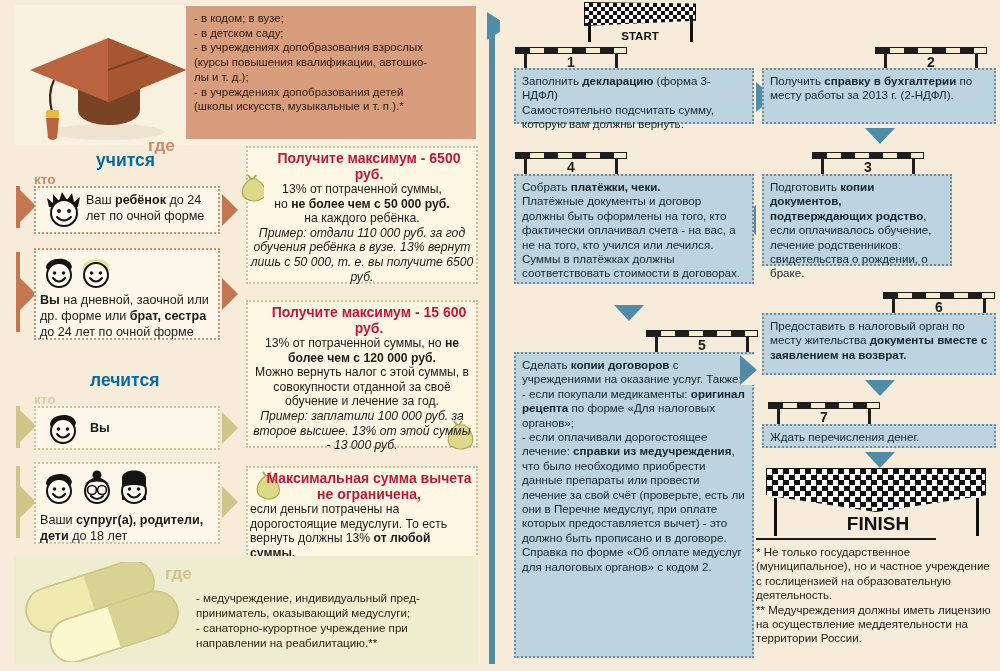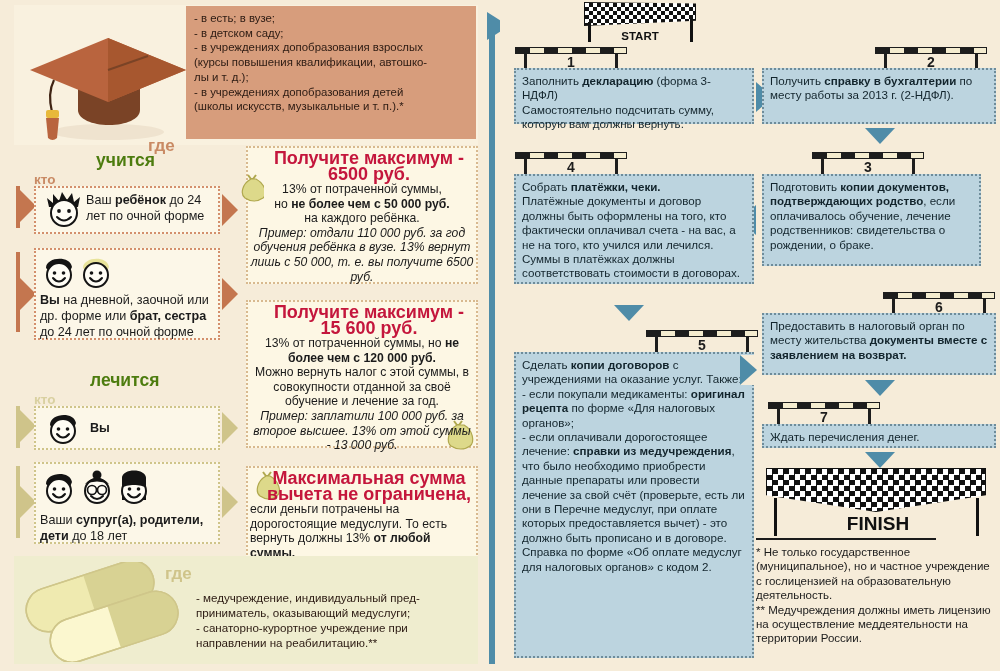--- a/index.html
+++ b/index.html
@@ -23,36 +23,36 @@
 
   .med-band{position:absolute;left:14px;top:556px;width:464px;height:108px;background:#efedcf;}
   .med-img{position:absolute;left:18px;top:562px;width:180px;height:100px;}
   .med-list{position:absolute;left:196px;top:590px;width:282px;height:72px;
      color:#2b1a12;font-size:11.6px;line-height:15px;}
 
   .gde{position:absolute;font-weight:bold;font-size:17px;}
   .gde.edu{left:148px;top:136px;color:#c98a64;}
   .gde.med{left:165px;top:564px;color:#cfc48a;}
 
-  .sect-title{position:absolute;font-weight:bold;font-size:17.5px;color:#4d7c0f;}
+  .sect-title{position:absolute;font-weight:bold;font-size:17.5px;color:#0369a1;}
   .sect-title.edu{left:96px;top:150px;}
   .sect-title.med{left:90px;top:370px;}
 
   .kto{position:absolute;font-weight:bold;font-size:13.5px;}
   .kto.edu{left:34px;top:172px;color:#c98a64;}
   .kto.med{left:34px;top:392px;color:#d9d0a0;}
 
   .dash-box{position:absolute;box-sizing:border-box;background:#fcf7e8;}
   .dash-box.warm{border:2.4px dotted #d38f6c;}
   .dash-box.cool{border:2.4px dotted #cfc48a;}
   .dash-box.money{border:2.4px dotted #d8b98f;background:#fdf7e4;}
 
   .person-txt{position:absolute;font-size:12.6px;line-height:16px;color:#1b1b1b;}
 
-  .money-title{font-weight:bold;color:#c4163c;font-size:18px;display:block;text-align:center;line-height:16px;margin-left:14px;}
+  .money-title{font-weight:bold;color:#c4163c;font-size:14px;display:block;text-align:center;line-height:16px;margin-left:14px;}
   .money-body{font-size:12.2px;line-height:14.6px;color:#1b1b1b;display:block;}
   .money-body b{font-weight:bold;}
 
   
   .arrow-r{position:absolute;width:0;height:0;border-style:solid;border-width:16px 0 16px 16px;}
   .arrow-r.warm{border-color:transparent transparent transparent #c4764f;}
   .arrow-r.cool{border-color:transparent transparent transparent #cfc48a;}
 
   .vstripe{position:absolute;width:4px;}
   .vstripe.warm{background:#c4764f;}
@@ -120,21 +120,21 @@
         <polygon points="88,30 166,62 88,94 10,62" fill="#b9643e"></polygon>
         <polygon points="88,30 166,62 88,94" fill="#a7572f"></polygon>
         <line x1="88" y1="62" x2="128" y2="48" stroke="#7a4326" stroke-width="2"></line>
         <path d="M34 72 C28 84 30 96 32 104" stroke="#3f2313" stroke-width="2.2" fill="none"></path>
         <rect x="26" y="102" width="13" height="8" rx="2" fill="#e8b93a"></rect>
         <path d="M26 110 h13 l-2 20 q-4.5 4 -9 0 z" fill="#b9643e"></path>
       </svg>
     </div>
 
     <div class="edu-list">
-      <div>- в есть; в вузе;</div>
+      <div>- в кодом; в вузе;</div>
       <div>- в детском саду;</div>
       <div>- в учреждениях допобразования взрослых</div>
       <div>(курсы повышения квалификации, автошко-</div>
       <div>лы и т. д.);</div>
       <div>- в учреждениях допобразования детей</div>
       <div>(школы искусств, музыкальные и т. п.).*</div>
     </div>
 
     <div class="gde edu">где</div>
     <div class="sect-title edu">учится</div>
@@ -311,21 +311,21 @@
     </div>
     <div class="step" style="left:262px;top:68px;width:234px;height:56px;"><span id="st-2">Получить <b>справку в бухгалтерии</b> по месту работы за 2013 г. (2-НДФЛ).</span></div>
     <div class="fa down" style="left:365px;top:128px;"></div>
 
     <div class="hurdle" style="left:312px;top:152px;">
       <div class="bar"></div>
       <div class="leg l"></div>
       <div class="leg r"></div>
       <div class="num">3</div>
     </div>
-    <div class="step" style="left:262px;top:174px;width:219px;height:92px;"><span id="st-3">Подготовить <b>копии документов, подтверждающих родство</b>, если оплачивалось обучение, лечение родственников: свидетельства о рождении, о браке.</span></div>
+    <div class="step" style="left:262px;top:174px;width:190px;height:92px;"><span id="st-3">Подготовить <b>копии документов, подтверждающих родство</b>, если оплачивалось обучение, лечение родственников: свидетельства о рождении, о браке.</span></div>
     <div class="fa left" style="left:239px;top:205px;"></div>
 
     <div class="hurdle" style="left:15px;top:152px;">
       <div class="bar"></div>
       <div class="leg l"></div>
       <div class="leg r"></div>
       <div class="num">4</div>
     </div>
     <div class="step" style="left:14px;top:174px;width:240px;height:110px;"><span id="st-4">Собрать <b>платёжки, чеки.</b><br>Платёжные документы и договор должны быть оформлены на того, кто фактически оплачивал счета - на вас, а не на того, кто учился или лечился. Суммы в платёжках должны соответствовать стоимости в договорах.</span></div>
     <div class="fa down" style="left:114px;top:305px;"></div>

